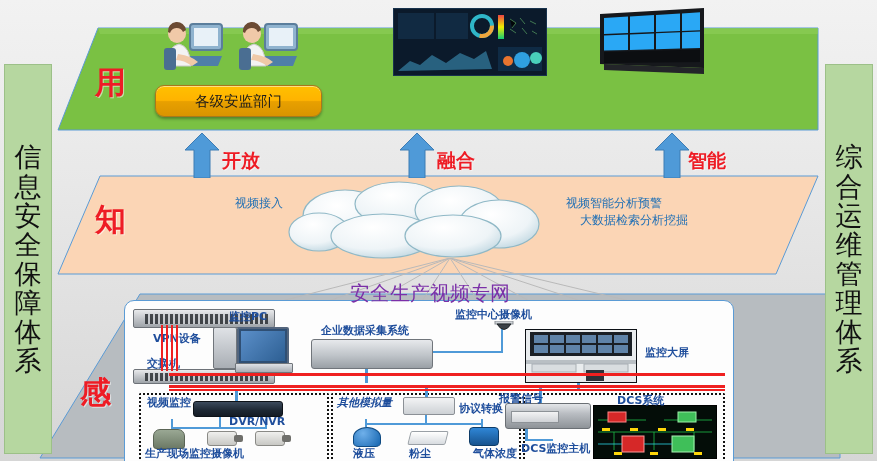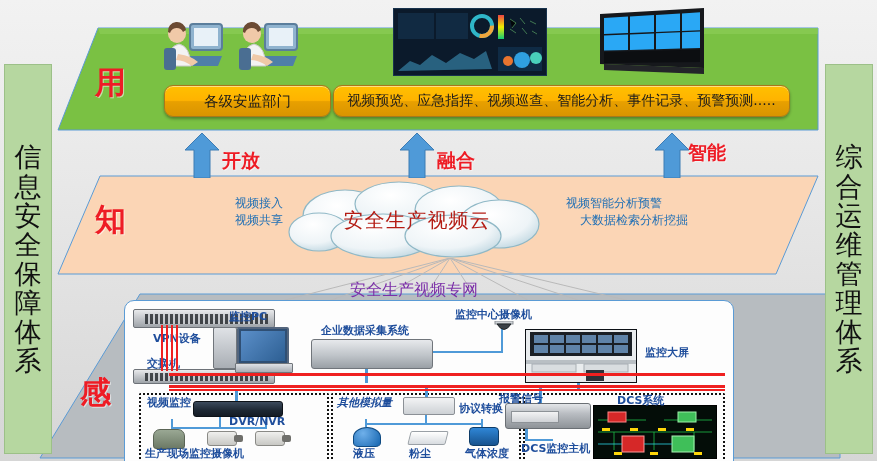--- a/index.html
+++ b/index.html
@@ -48,56 +48,56 @@
   
   .goldbox{
     position:absolute;z-index:25;border-radius:9px;
     background:linear-gradient(180deg,#ffc000 0%,#ffb300 48%,#e8a000 52%,#d99400 100%);
     border:1.6px solid #a9781a;
     box-shadow:0 2px 3px rgba(0,0,0,.32), inset 0 1px 0 rgba(255,255,255,.5);
     display:flex;align-items:center;justify-content:center;
     color:#1a1a1a;font-size:14.5px;white-space:nowrap;
     font-family:"DejaVu Sans","Liberation Sans",sans-serif;
   }
-  #box-dept{left:155px;top:85px;width:165px;height:30px;margin-left:9px;}
+  #box-dept{left:155px;top:85px;width:165px;height:30px;}
   #box-funcs{left:333px;top:85px;width:455px;height:30px;font-size:14px;}
 
   
   .uparrow{position:absolute;z-index:26;width:34px;height:45px;}
   #arrow-1{left:185px;top:133px;}
   #arrow-2{left:400px;top:133px;}
   #arrow-3{left:655px;top:133px;}
   .arrow-label{
     position:absolute;z-index:27;color:#ee1c25;font-weight:bold;font-size:19px;
     font-family:"DejaVu Sans","Liberation Sans",sans-serif;
     text-shadow:1px 1px 0 rgba(255,255,255,.5);
   }
   #label-open{left:222px;top:148px;}
   #label-fuse{left:437px;top:148px;}
-  #label-smart{left:688px;top:140px;}
+  #label-smart{left:688px;top:148px;}
 
   
   #cloud{position:absolute;left:283px;top:180px;width:268px;height:82px;z-index:22;}
   #cloud-text{
     position:absolute;left:283px;top:207px;width:268px;text-align:center;z-index:24;
     font-family:"DejaVu Serif","Liberation Serif",serif;
     font-size:20px;color:#b41c14;letter-spacing:1px;
   }
   .cloudside{
     position:absolute;z-index:23;color:#1f6fb5;font-size:12px;line-height:1.38;
     font-family:"DejaVu Sans","Liberation Sans",sans-serif;
   }
   #cloud-left{left:118px;top:195px;width:165px;text-align:right;}
   #cloud-right{left:552px;top:195px;width:215px;text-align:left;}
 
   
   #net-fan{position:absolute;left:250px;top:258px;width:400px;height:48px;z-index:14;}
   #net-label{
     position:absolute;left:350px;top:280px;z-index:24;
-    color:#7b2fa8;font-size:16px;
+    color:#7b2fa8;font-size:20px;
     font-family:Liberation Mono, monospace;
   }
 
   
   #sense-panel{
     position:absolute;left:124px;top:300px;width:608px;height:161px;
     background:#fdfdfd;border:1.5px solid #5b9bd5;border-radius:10px 10px 0 0;
     z-index:20;overflow:hidden;
   }
 
@@ -284,21 +284,20 @@
         <polygon points="38,28.4 62,27.4 62,43.3 38,44"></polygon>
         <polygon points="64,27.3 88,26.3 88,42.6 64,43.2"></polygon>
         <polygon points="90,26.2 108,25.4 108,42 90,42.5"></polygon>
       </g>
       <polygon points="12,46 108,43.5 108,56 12,57" fill="#0c0e11"></polygon>
       <polygon points="12,58 112,62 112,68 12,64" fill="#232529"></polygon>
     </svg>
   </div>
 
   <div class="goldbox" id="box-dept">各级安监部门</div>
-  <div class="goldbox" id="box-funcs">视频预览、应急指挥、视频巡查、智能分析、事件记录、预警预测.....</div>
 
   <svg class="uparrow" id="arrow-1" viewBox="0 0 34 45">
     <polygon points="17,0 34,17 25,17 25,45 9,45 9,17 0,17" fill="#4f9ad8" stroke="#3d7cb4" stroke-width="1"></polygon>
   </svg>
   <svg class="uparrow" id="arrow-2" viewBox="0 0 34 45">
     <polygon points="17,0 34,17 25,17 25,45 9,45 9,17 0,17" fill="#4f9ad8" stroke="#3d7cb4" stroke-width="1"></polygon>
   </svg>
   <svg class="uparrow" id="arrow-3" viewBox="0 0 34 45">
     <polygon points="17,0 34,17 25,17 25,45 9,45 9,17 0,17" fill="#4f9ad8" stroke="#3d7cb4" stroke-width="1"></polygon>
   </svg>
@@ -317,25 +316,23 @@
     <g fill="url(#cg)" stroke="#8fb8c6" stroke-width="1.2">
       <ellipse cx="62" cy="36" rx="42" ry="26"></ellipse>
       <ellipse cx="116" cy="24" rx="44" ry="22"></ellipse>
       <ellipse cx="176" cy="30" rx="44" ry="24"></ellipse>
       <ellipse cx="216" cy="44" rx="40" ry="24"></ellipse>
       <ellipse cx="36" cy="52" rx="30" ry="19"></ellipse>
       <ellipse cx="100" cy="56" rx="52" ry="22"></ellipse>
       <ellipse cx="170" cy="56" rx="48" ry="21"></ellipse>
     </g>
   </svg>
-  <div id="cloud-text">安全生产视频云</div>
 
   <div class="cloudside" id="cloud-left">
     <div>视频接入</div>
-    <div>视频共享</div>
   </div>
   <div class="cloudside" id="cloud-right">
     <div style="padding-left:14px">视频智能分析预警</div>
     <div style="padding-left:28px">大数据检索分析挖掘</div>
   </div>
 
   <svg id="net-fan" viewBox="0 0 400 48">
     <g stroke="#b9b9b9" stroke-width="1" fill="none">
       <path d="M200 0 L20 46"></path>
         <path d="M200 0 L70 46"></path>
@@ -438,21 +435,21 @@
     <div class="bluewire" style="left:300px;top:86px;width:3px;height:10px;"></div>
     <div class="bluewire" style="left:240px;top:122px;width:118px;height:2px;"></div>
     <div class="bluewire" style="left:300px;top:112px;width:2px;height:12px;"></div>
     <div class="bluewire" style="left:240px;top:118px;width:2px;height:8px;"></div>
     <div class="bluewire" style="left:356px;top:118px;width:2px;height:8px;"></div>
     <div class="sensor-round" style="left:228px;top:126px;width:26px;height:18px;"></div>
     <div class="sensor-flat" style="left:284px;top:130px;width:36px;height:12px;"></div>
     <div class="sensor-blue" style="left:344px;top:126px;width:28px;height:17px;border-radius:4px;"></div>
     <div class="dev-label" style="left:228px;top:145px;">液压</div>
     <div class="dev-label" style="left:284px;top:145px;">粉尘</div>
-    <div class="dev-label" style="left:340px;top:145px;">气体浓度</div>
+    <div class="dev-label" style="left:348px;top:145px;">气体浓度</div>
 
     <div class="dotbox" style="left:398px;top:92px;width:198px;height:66px;"></div>
     <div class="dev-label" style="left:374px;top:90px;">报警信号</div>
     <div class="server2u" style="left:380px;top:102px;width:84px;height:24px;"></div>
     <div class="bluewire" style="left:414px;top:86px;width:3px;height:16px;"></div>
     <div class="bluewire" style="left:400px;top:126px;width:3px;height:14px;"></div>
     <div class="bluewire" style="left:400px;top:138px;width:28px;height:2px;"></div>
     <div class="dev-label" style="left:396px;top:140px;">DCS监控主机</div>
     <div class="dev-label" style="left:492px;top:92px;">DCS系统</div>
     <div class="dcsimg" style="left:468px;top:104px;width:122px;height:52px;">

